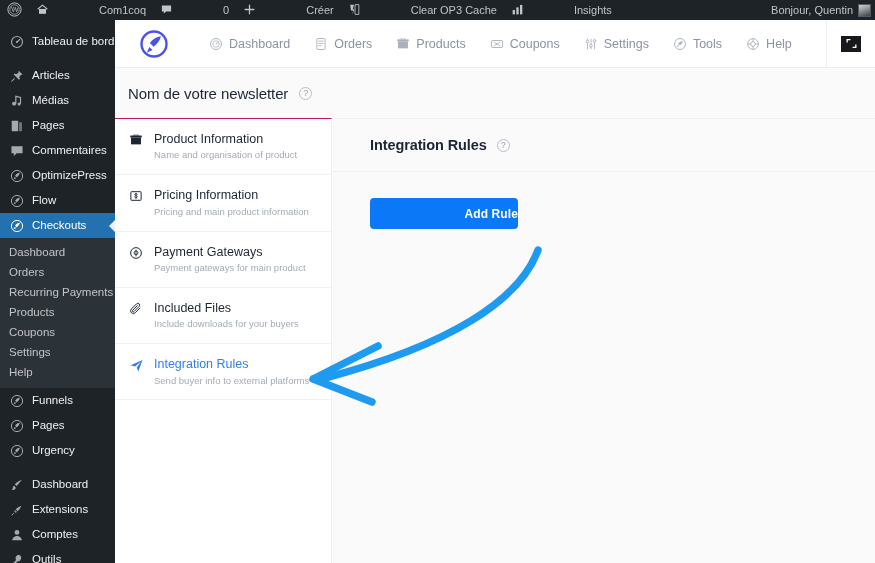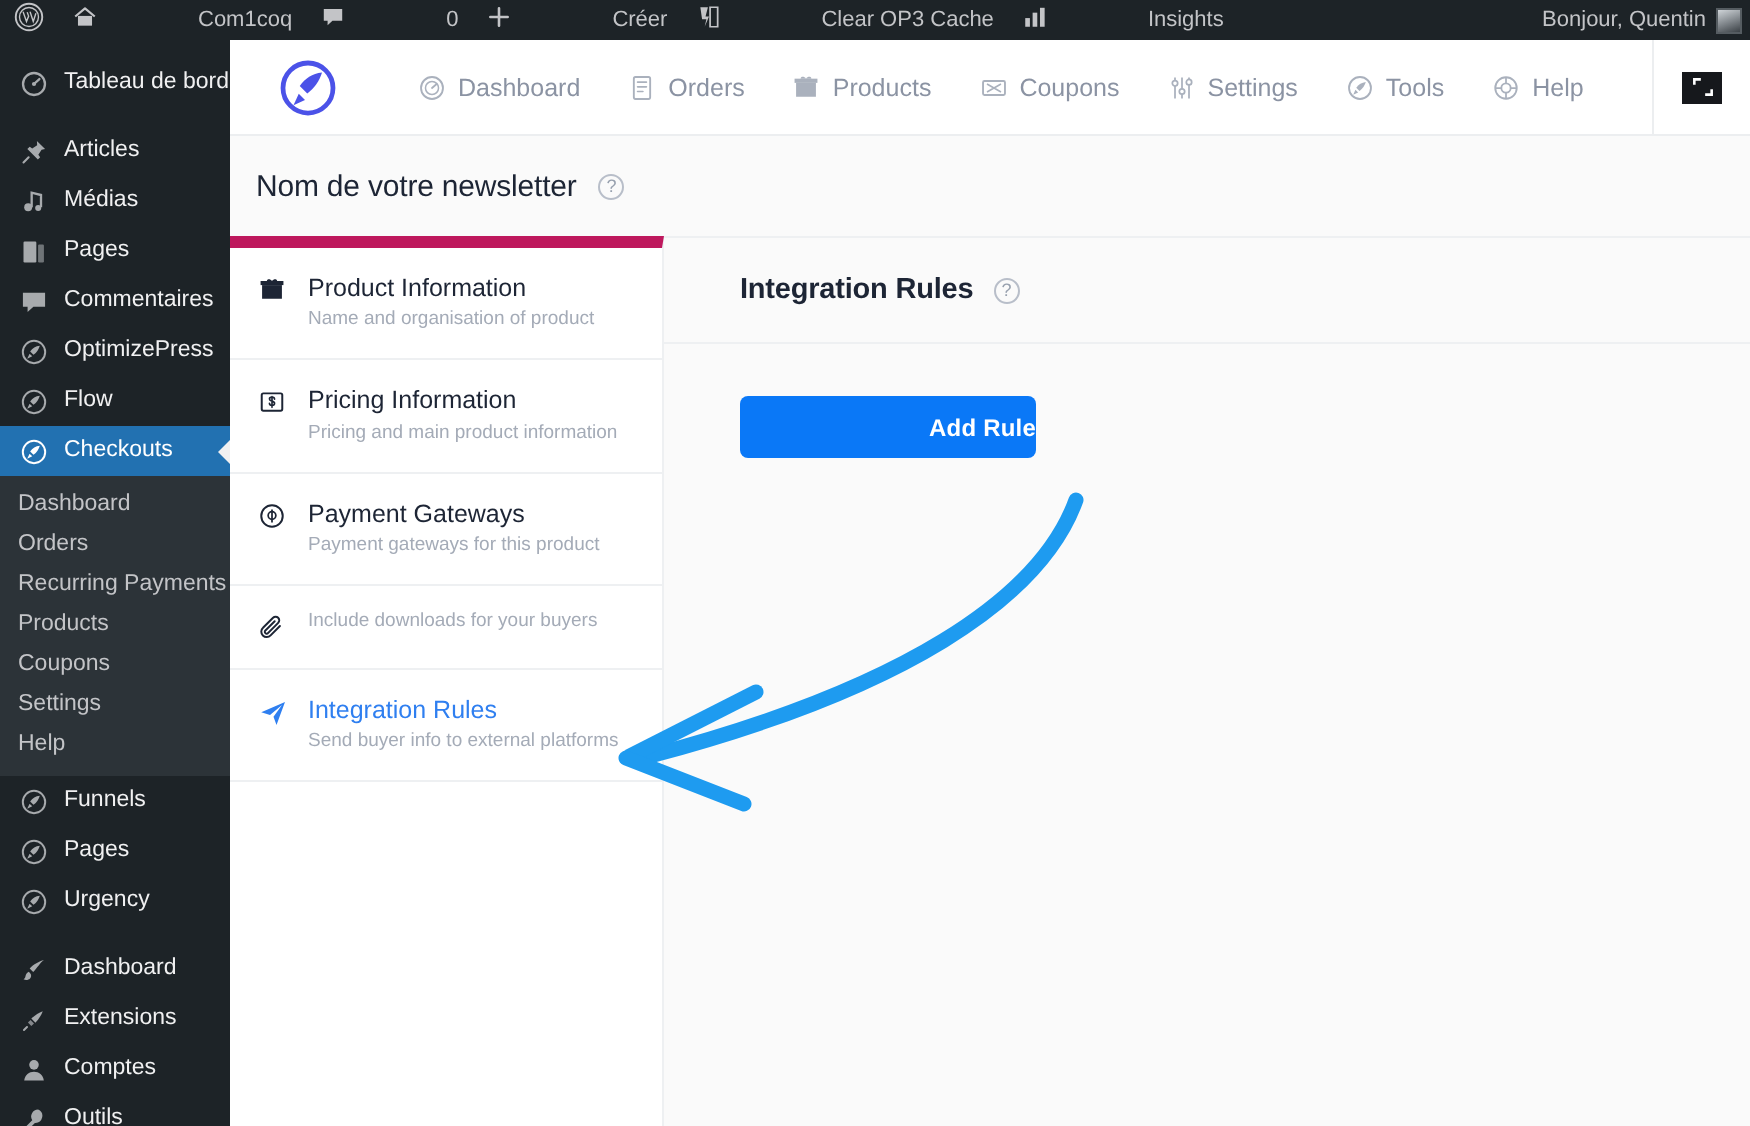--- a/index.html
+++ b/index.html
@@ -140,21 +140,21 @@
     font-size: 9px; line-height: 11px; text-align: center;
     display: inline-block; font-weight: normal;
   }
 
   
   #appbody { display: flex; height: 445px; }
 
   
   #steps {
     width: 217px; background: #fff;
-    border-top: 6px solid #be185d;
+    border-top: 1px solid #be185d;
     border-right: 1px solid #eef0f2;
     position: relative;
   }
   .step {
     display: flex; gap: 10px;
     padding: 13px 12px 13px 13px;
     border-bottom: 1px solid #eef0f2;
     cursor: pointer; position: relative;
   }
   .step .sico {
@@ -582,31 +582,32 @@
         <div class="step">
           <span class="sico">
             <svg width="14" height="14" viewBox="0 0 24 24">
                 <circle cx="12" cy="12" r="9.2" fill="none" stroke="currentColor" stroke-width="1.7"></circle>
                 <path d="M12 6.4v11.2" stroke="currentColor" stroke-width="1.5"></path>
                 <circle cx="12" cy="11.6" r="3.3" fill="none" stroke="currentColor" stroke-width="1.5"></circle>
               </svg>
           </span>
           <span class="stxt">
             <span class="stitle">Payment Gateways</span>
-            <span class="sdesc">Payment gateways for this product</span>
+            <span class="sdesc">Payment gateways for main product</span>
           </span>
         </div>
 
         <div class="step">
           <span class="sico">
             <svg width="14" height="14" viewBox="0 0 24 24">
                 <path d="M18.8 10.3l-8 8a4.6 4.6 0 11-6.5-6.5l8.6-8.6a3.1 3.1 0 114.4 4.4l-8.5 8.5a1.6 1.6 0 11-2.2-2.2l7.7-7.7" fill="none" stroke="currentColor" stroke-width="1.7" stroke-linecap="round"></path>
               </svg>
           </span>
           <span class="stxt">
+            <span class="stitle">Included Files</span>
             <span class="sdesc">Include downloads for your buyers</span>
           </span>
         </div>
 
         <div class="step active">
           <span class="sico">
             <svg width="15" height="15" viewBox="0 0 24 24">
                 <path d="M21.6 3.2L2.6 11.4l7 2.2 9.6-8-6.8 9.4 2.4 6.6z" fill="currentColor"></path>
               </svg>
           </span>

